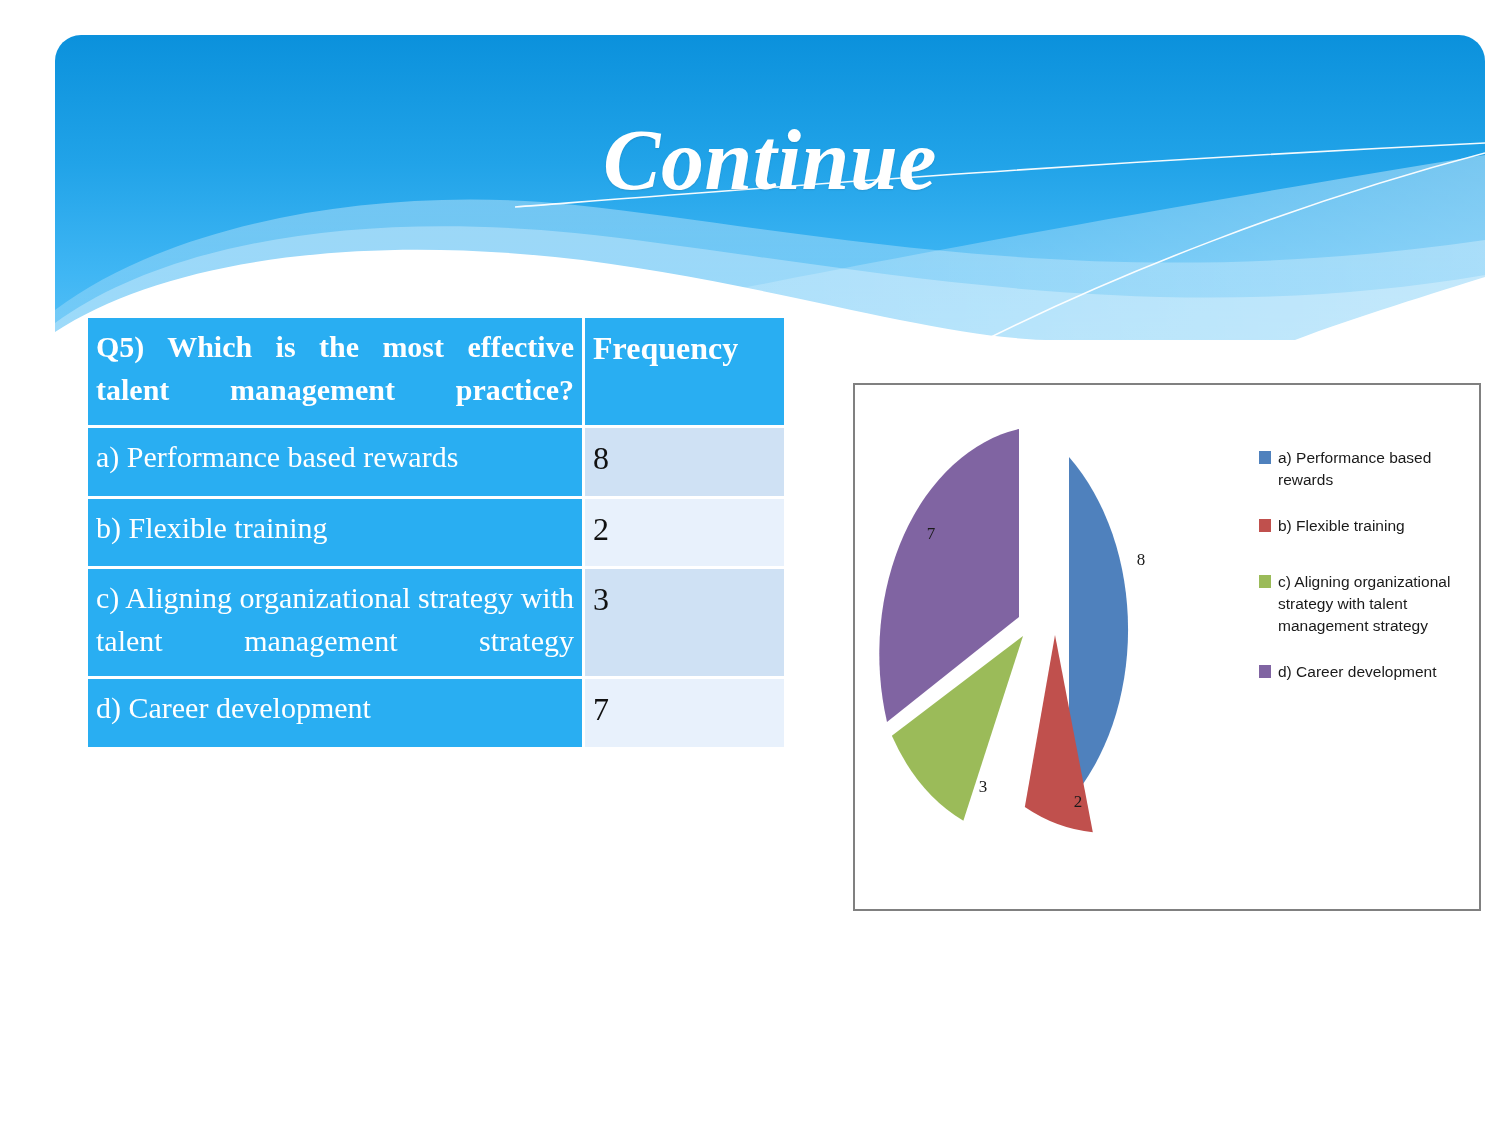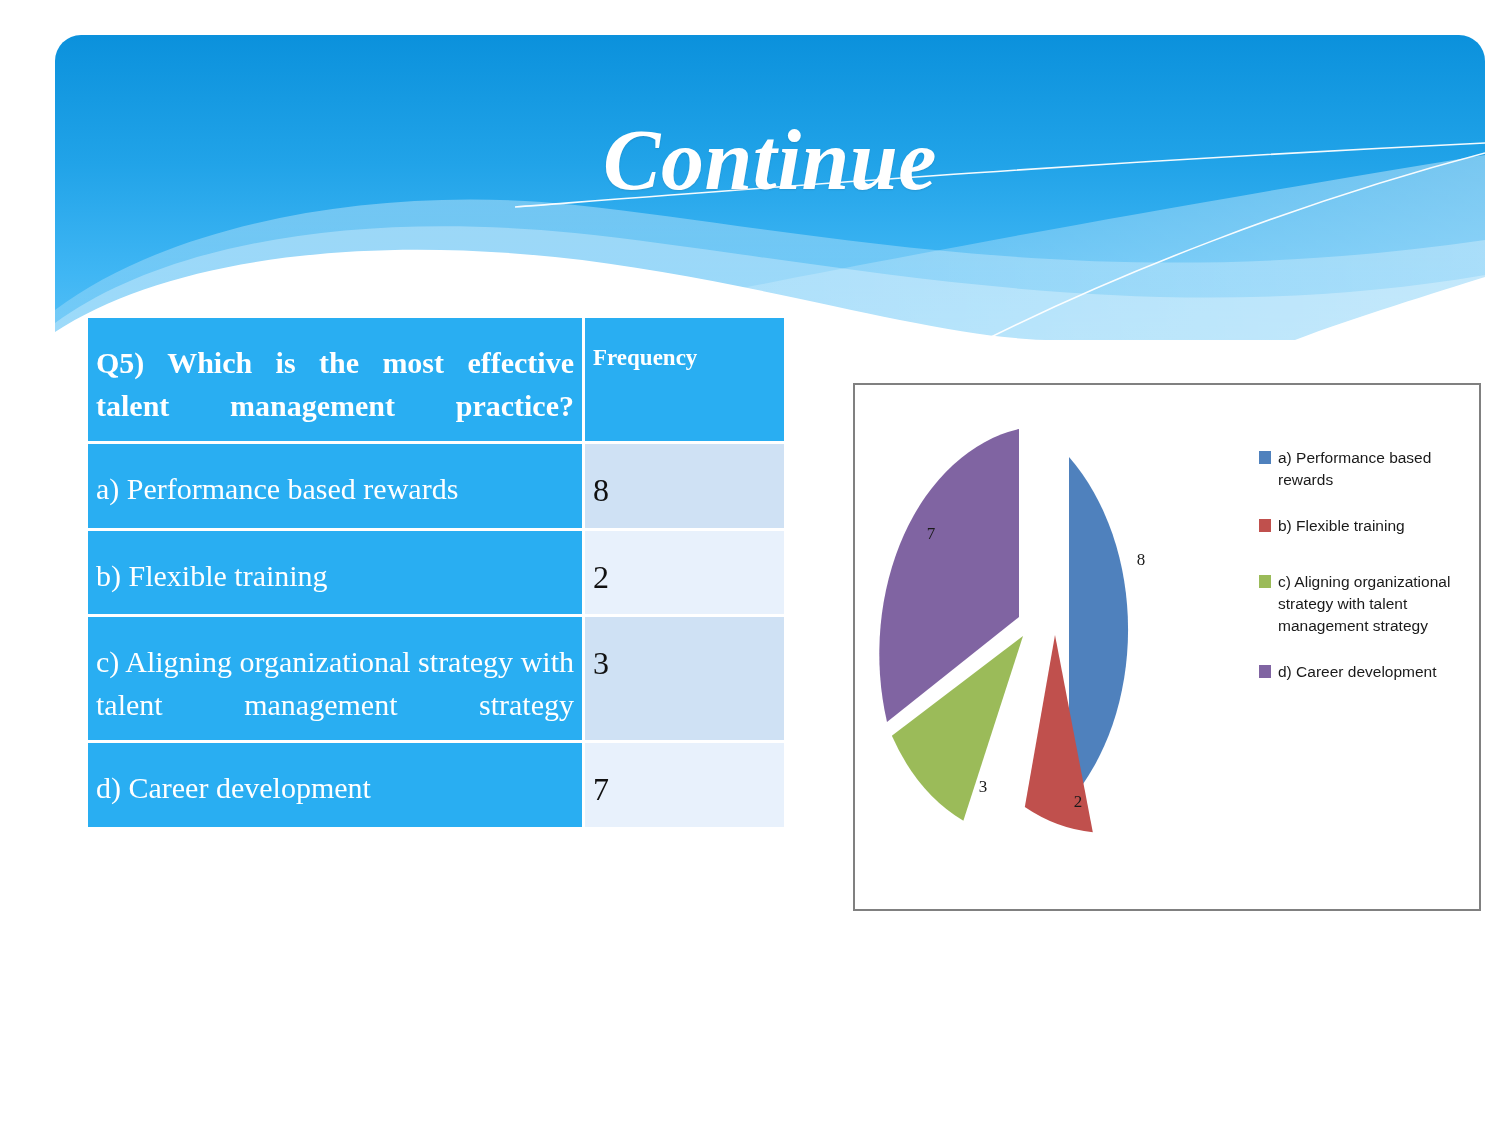--- a/index.html
+++ b/index.html
@@ -51,21 +51,21 @@
   #qtable {
     position: absolute;
     left: 68px;
     top: 318px;
     width: 696px;
     border-collapse: separate;
     border-spacing: 0;
   }
   #qtable td {
     vertical-align: top;
-    padding: 24px 8px 14px 8px;
+    padding: 8px 8px 14px 8px;
     border-bottom: 3px solid #ffffff;
     border-right: 3px solid #ffffff;
   }
   #qtable td:last-child { border-right: none; }
   .c-label {
     width: 497px;
     background: #29AEF2;
     color: #ffffff;
     font-size: 30px;
     line-height: 1.42;
@@ -82,21 +82,21 @@
     font-family: "Liberation Serif", serif;
   }
   tr.head .c-label {
     font-weight: bold;
     padding-bottom: 50px;
   }
   tr.head .c-freq {
     background: #29AEF2;
     color: #ffffff;
     font-weight: bold;
-    font-size: 23px;
+    font-size: 32px;
   }
   tr.r-odd .c-freq  { background: #CFE1F4; }
   tr.r-even .c-freq { background: #E8F1FC; }
   tr.tall2 .c-label { padding-bottom: 70px; }
 
   
   #chart-panel {
     position: absolute;
     left: 833px;
     top: 383px;

